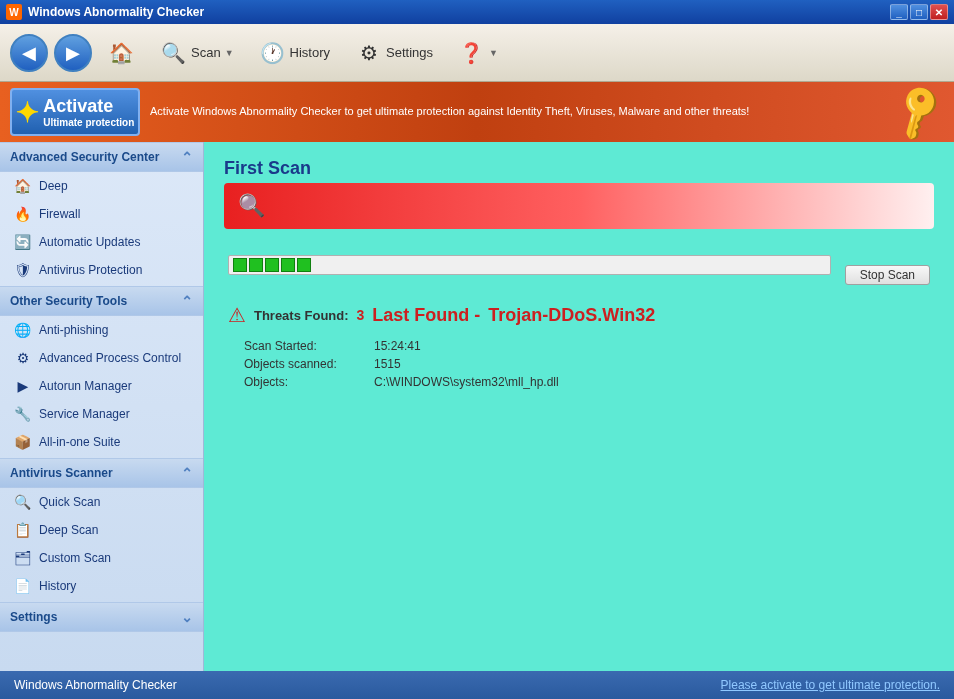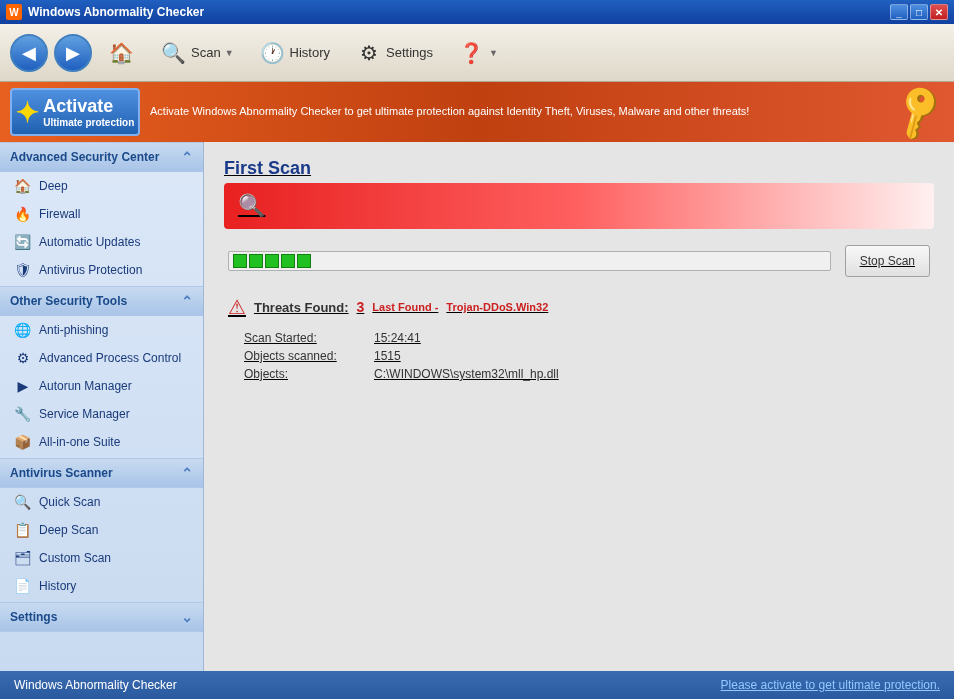--- a/index.html
+++ b/index.html
@@ -215,23 +215,22 @@
       display: flex;
       align-items: center;
       justify-content: center;
       font-size: 14px;
       flex-shrink: 0;
     }
 
     
     #content {
       flex: 1;
-      background: #e5e5e5;
+      background: #5eead4;
       overflow-y: auto;
-      text-decoration: underline;
     }
     #content-inner {
       padding: 16px 20px;
     }
     .content-title {
       font-size: 18px;
       font-weight: bold;
       color: #1a3a8a;
       margin-bottom: 4px;
     }
@@ -284,28 +283,29 @@
       gap: 2px;
       padding: 3px 4px;
     }
     .progress-block {
       width: 14px;
       height: 14px;
       background: #20c020;
       border: 1px solid #108010;
     }
     .stop-scan-btn {
-      padding: 8px 14px;
+      padding: 2px 14px;
       background: linear-gradient(to bottom, #f8f8f8, #e0e0e0);
       border: 1px solid #a0a0a0;
       border-radius: 3px;
       cursor: pointer;
       font-size: 12px;
       color: #333;
       white-space: nowrap;
+      margin-top: 20px;
     }
 
     
     .threats-row {
       display: flex;
       align-items: center;
       gap: 8px;
       margin-bottom: 12px;
       padding: 0 4px;
     }
@@ -318,21 +318,21 @@
       font-size: 13px;
       color: #333;
     }
     .threats-count {
       font-weight: bold;
       font-size: 14px;
       color: #cc2020;
     }
     .threats-last {
       font-weight: bold;
-      font-size: 11px;
+      font-size: 18px;
       color: #cc2020;
     }
 
     
     .stats-table {
       padding-left: 20px;
     }
     .stats-row {
       display: flex;
       margin-bottom: 4px;

